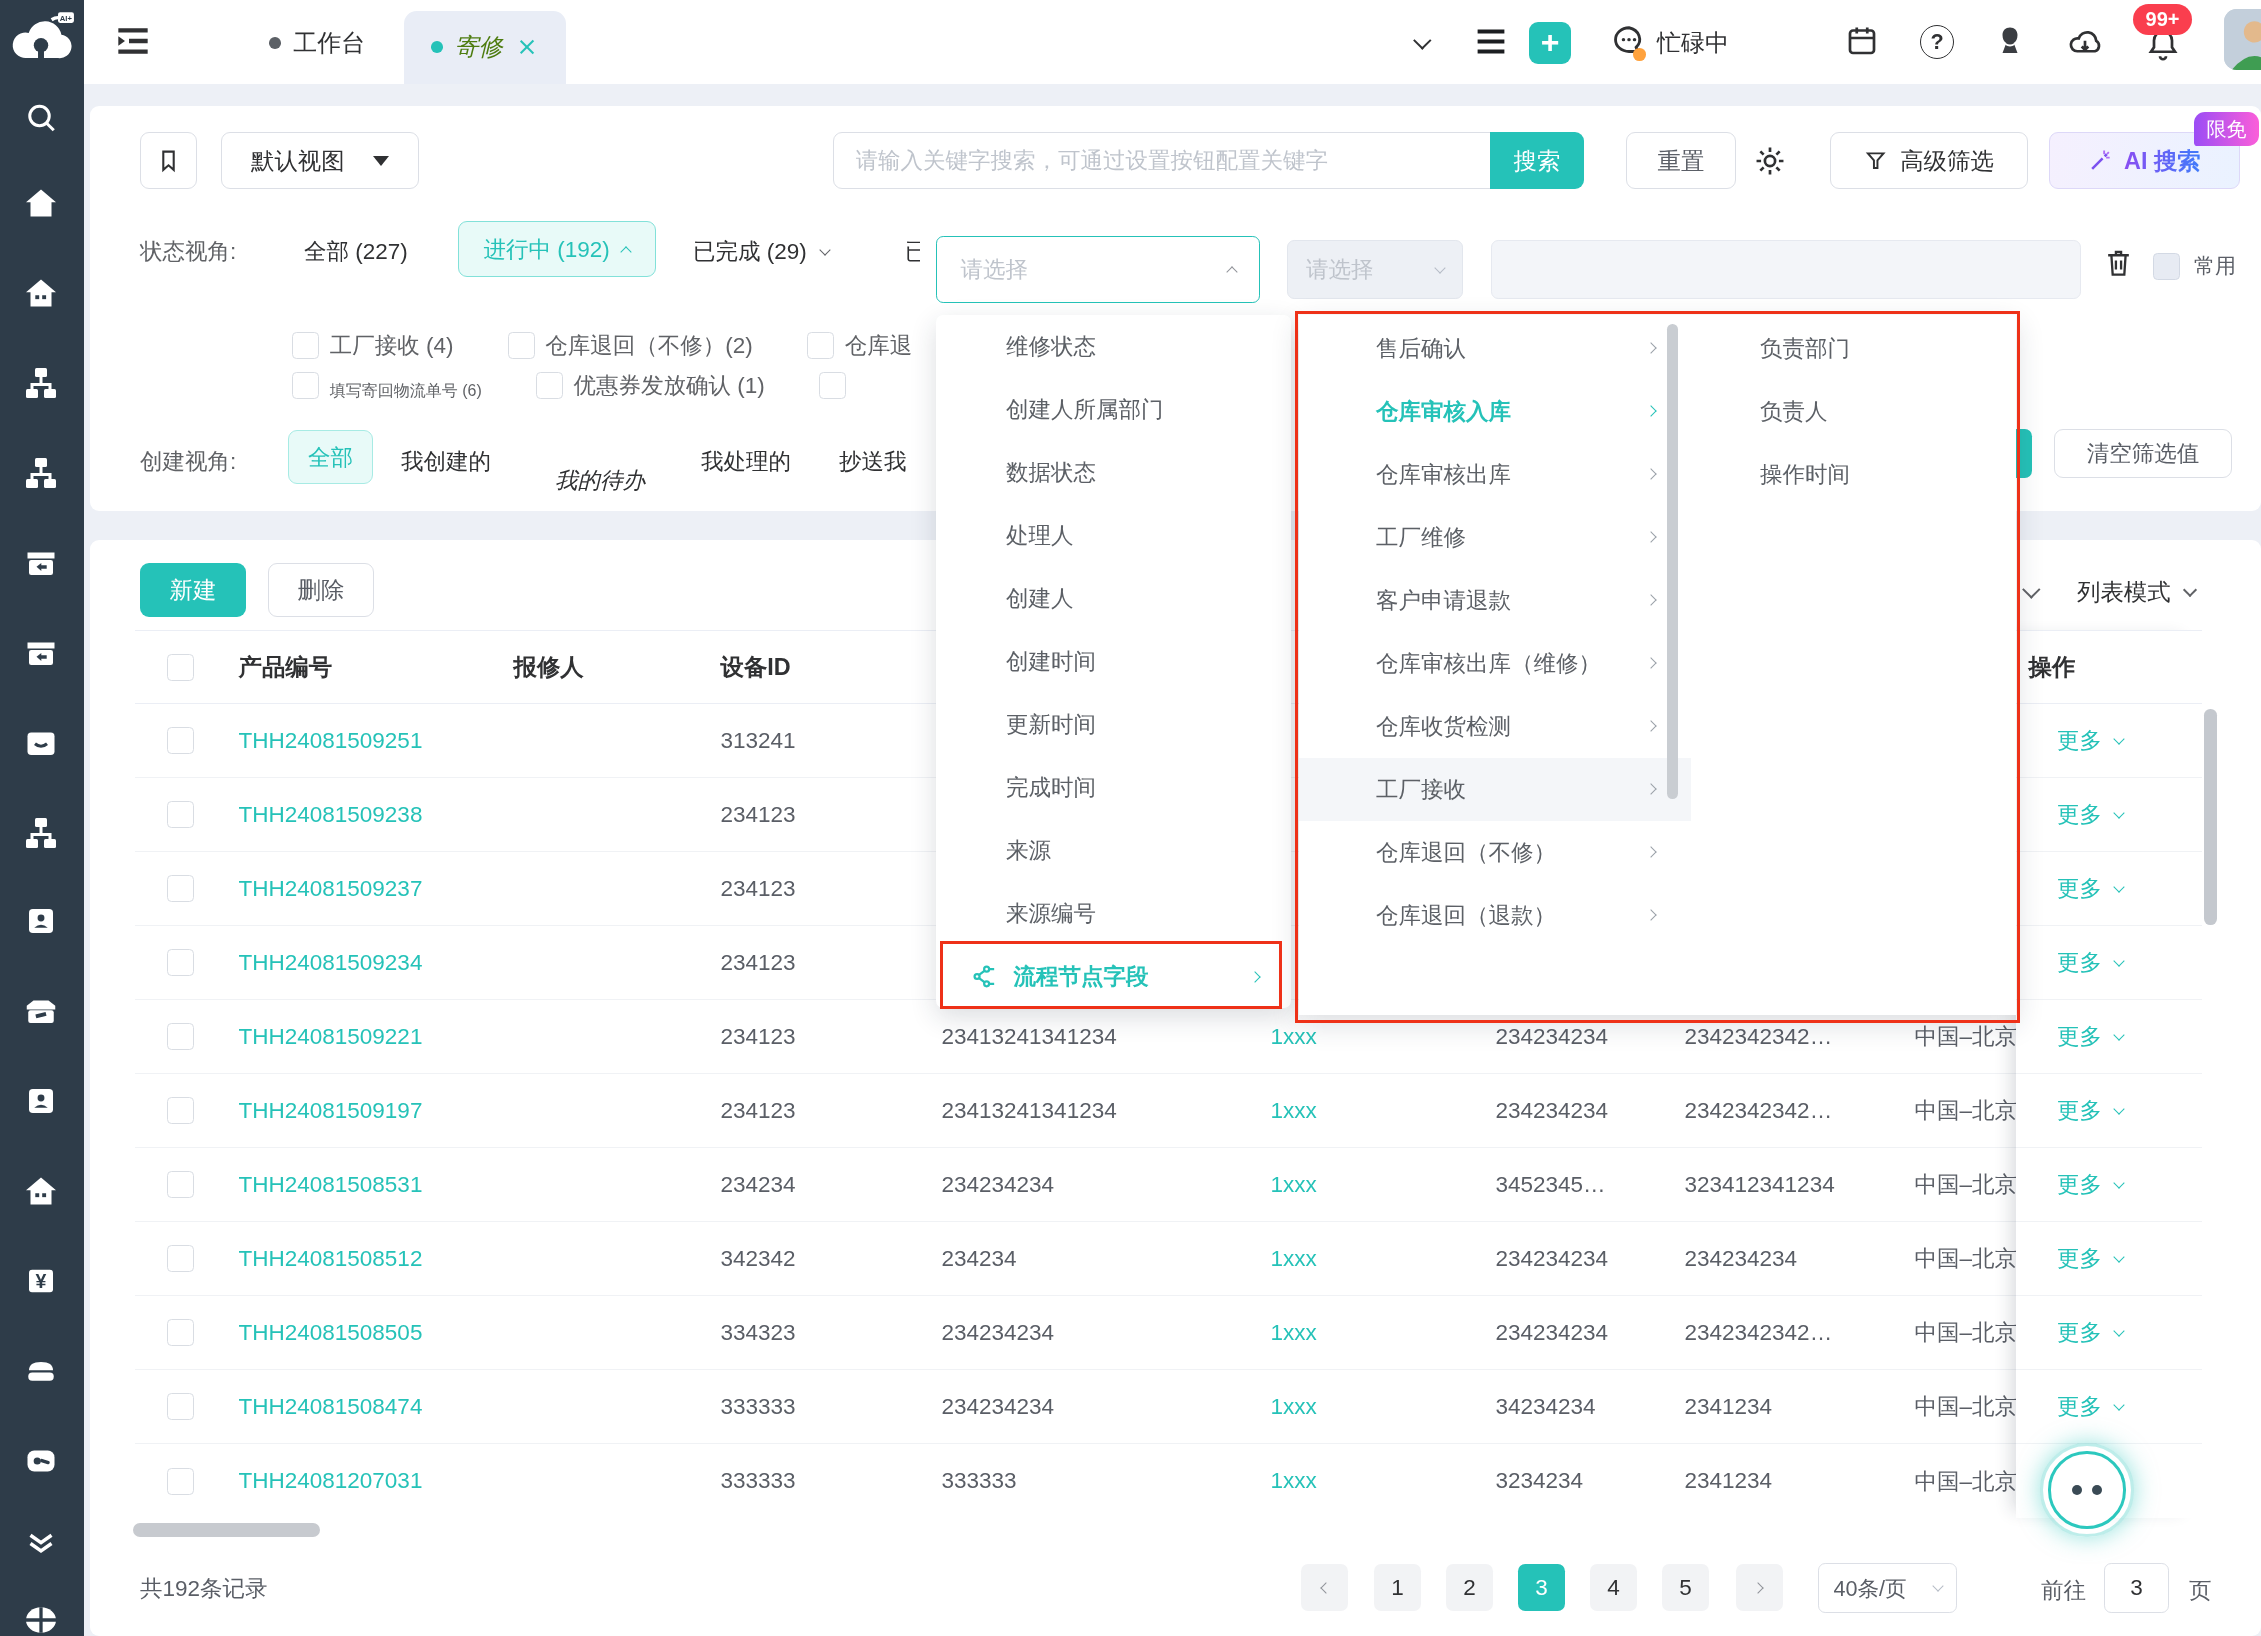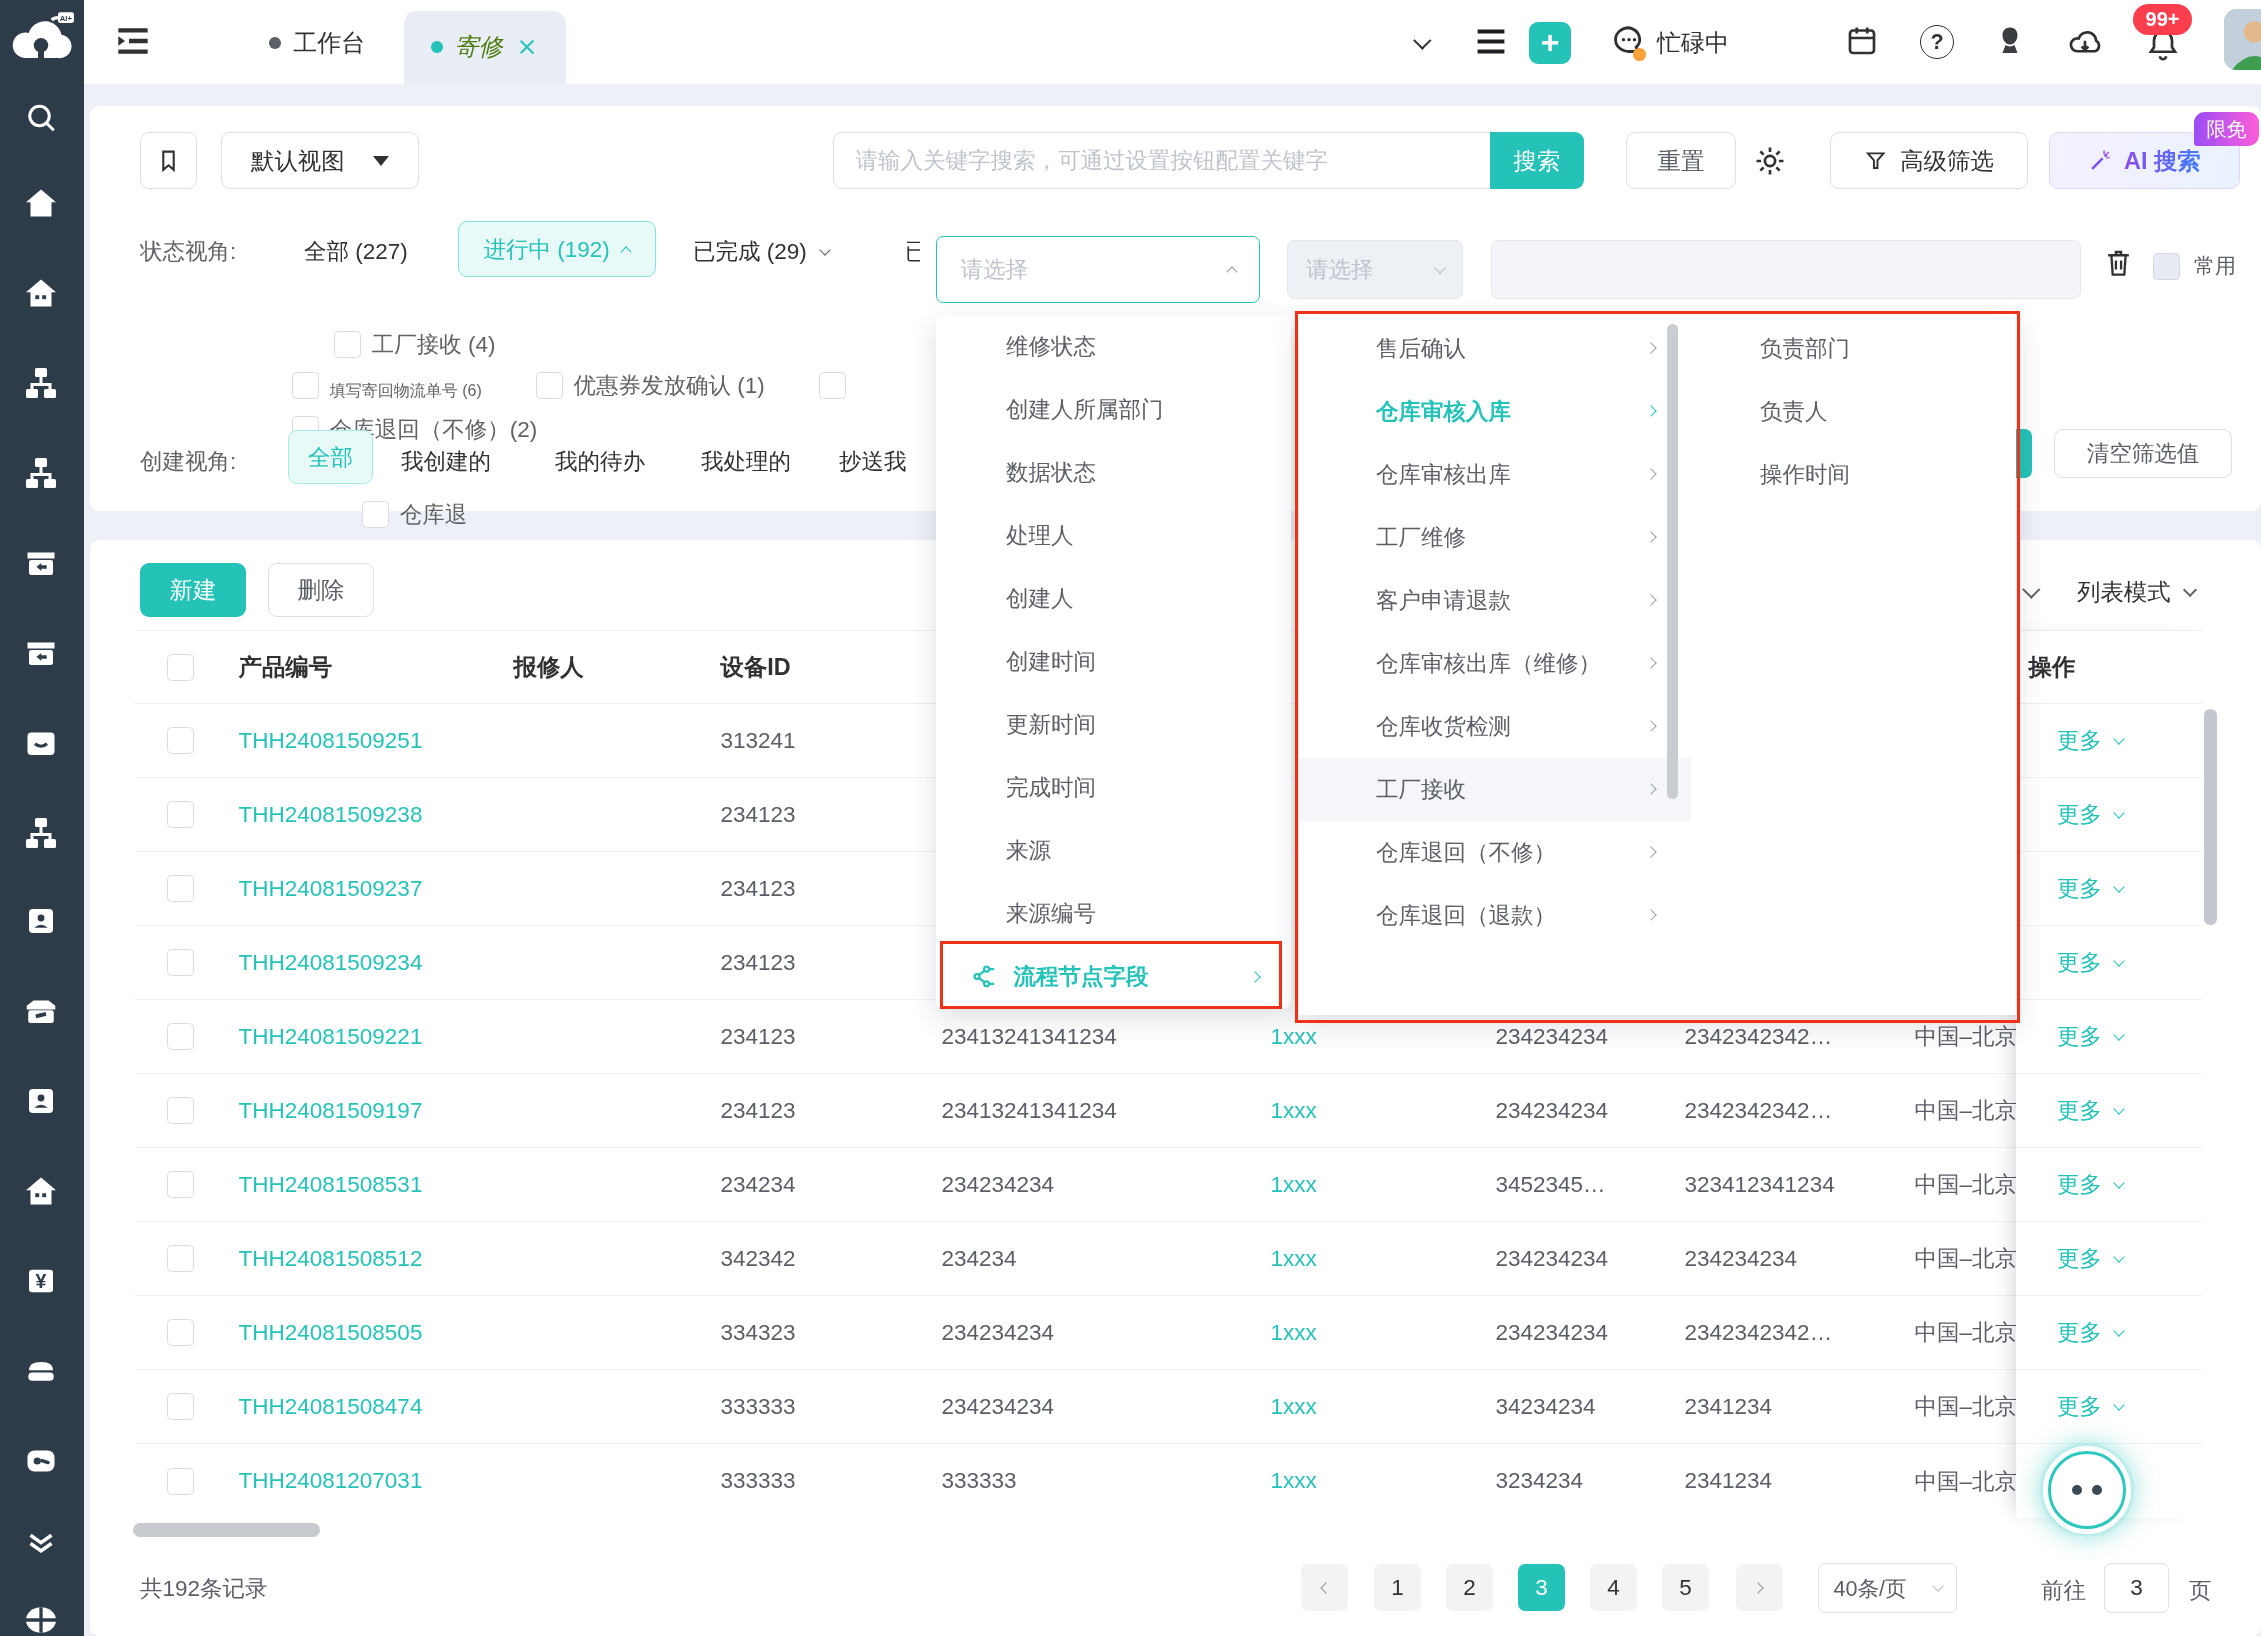--- a/index.html
+++ b/index.html
@@ -273,21 +273,21 @@
     <span class="chev up teal sm" style="margin-top:5.4px;"></span>
   </div>
   <div class="abs flex" style="left:693px;top:236px;gap:14.4px;">
     <span style="font-size:22.5px;color:#303133;">已完成 (29)</span>
     <span class="chev down sm" style="margin-top:-3.6px;"></span>
   </div>
   <div class="abs" style="left:905px;top:236px;width:15.3px;overflow:hidden;">
     <span style="font-size:22.5px;color:#303133;white-space:nowrap;">已</span>
   </div>
 
-  <div class="abs flex" style="left:292px;top:329px;height:32px;gap:54px;flex-direction:column;">
+  <div class="abs flex" style="left:292px;top:329px;height:32px;gap:54px;">
     <span class="flex" style="gap:10.8px;">
         <span class="chk"></span>
         <span style="font-size:22.5px;color:#606266;">工厂接收 (4)</span>
       </span>
     <span class="flex" style="gap:10.8px;">
         <span class="chk"></span>
         <span style="font-size:22.5px;color:#606266;">仓库退回（不修）(2)</span>
       </span>
     <span class="flex" style="gap:10.8px;">
         <span class="chk"></span>
@@ -307,21 +307,21 @@
         <span class="chk"></span>
         <span></span>
       </span>
   </div>
 
   <span class="abs" style="left:140px;top:446px;font-size:22.5px;color:#606266;">创建视角:</span>
   <div class="abs flex" style="left:288px;top:430px;width:85px;height:54px;background:#e8faf8;border:0.9px solid #a7ebe4;border-radius:9px;justify-content:center;">
     <span style="font-size:22.5px;color:#25c2b8;">全部</span>
   </div>
   <span class="abs" style="left:401px;top:446px;font-size:22.5px;color:#303133;">我创建的</span>
-  <span class="abs" style="left:555px;top:446px;font-size:22.5px;color:#303133;">我的待办</span>
+  <span class="abs" style="left:555px;top:465px;font-size:22.5px;color:#303133;font-style:italic;">我的待办</span>
   <span class="abs" style="left:701px;top:446px;font-size:22.5px;color:#303133;">我处理的</span>
   <span class="abs" style="left:839px;top:446px;font-size:22.5px;color:#303133;">抄送我</span>
 
   <div class="abs" style="left:1962px;top:429px;width:70px;height:49px;background:#25c2b8;border-radius:7.2px;z-index:2;"></div>
   <div class="btn" style="left:2054px;top:429px;width:178px;height:49px;font-size:22.5px;z-index:2;">
     <span>清空筛选值</span>
   </div>
 
   <div class="card" style="left:90px;top:540px;width:2171px;height:1096px;"></div>
 

